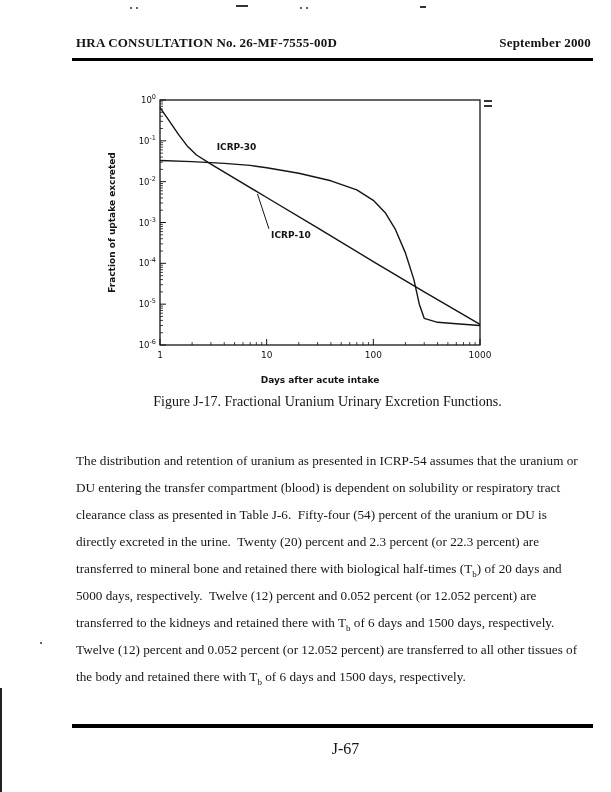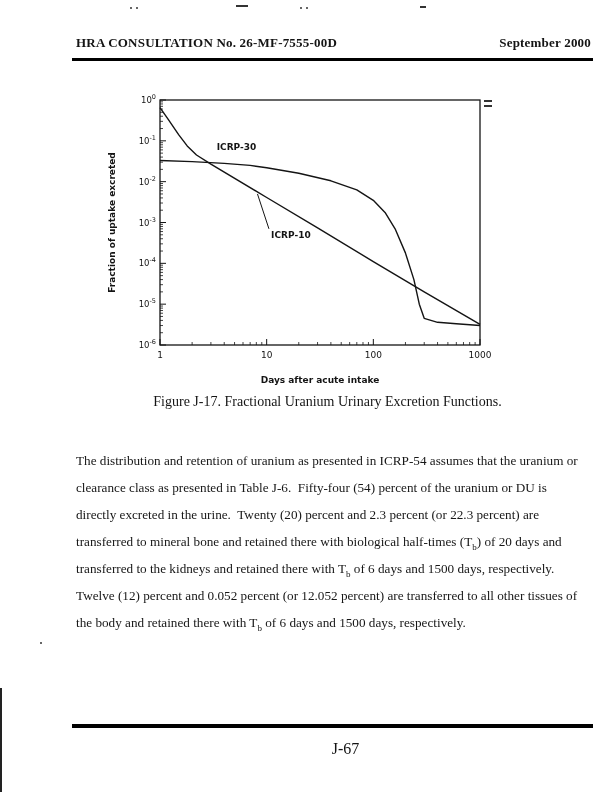--- a/index.html
+++ b/index.html
@@ -146,23 +146,25 @@
           <line x1="166.92685856746004" y1="138.82516336608452" x2="155.47347758759645" y2="103.95872482294591" stroke="#141414" stroke-width="1"></line>
           <text x="169.08188641687732" y="147.8839873087524" font-size="9" font-weight="bold" fill="#141414">ICRP-10</text>
           <text x="218" y="293" text-anchor="middle" font-size="9" font-weight="bold" fill="#141414">Days after acute intake</text>
           <text x="13" y="132.5" text-anchor="middle" font-size="9" font-weight="bold" fill="#141414" transform="rotate(-90 13 132.5)">Fraction of uptake excreted</text>
         </svg></div>
     <div class="figure-caption">Figure J-17.  Fractional Uranium Urinary Excretion Functions.</div>
   </div>
 
   <div class="body-text">
       <div class="text-line">The distribution and retention of uranium as presented in ICRP-54 assumes that the uranium or</div>
+      <div class="text-line">DU entering the transfer compartment (blood) is dependent on solubility or respiratory tract</div>
       <div class="text-line">clearance class as presented in Table J-6.  Fifty-four (54) percent of the uranium or DU is</div>
       <div class="text-line">directly excreted in the urine.  Twenty (20) percent and 2.3 percent (or 22.3 percent) are</div>
       <div class="text-line">transferred to mineral bone and retained there with biological half-times (T<sub>b</sub>) of 20 days and</div>
+      <div class="text-line">5000 days, respectively.  Twelve (12) percent and 0.052 percent (or 12.052 percent) are</div>
       <div class="text-line">transferred to the kidneys and retained there with T<sub>b</sub> of 6 days and 1500 days, respectively.</div>
       <div class="text-line">Twelve (12) percent and 0.052 percent (or 12.052 percent) are transferred to all other tissues of</div>
       <div class="text-line">the body and retained there with T<sub>b</sub> of 6 days and 1500 days, respectively.</div>
     </div>
 
   <div class="footer-rule"></div>
   <div class="page-number">J-67</div>
 
 </div>
 

